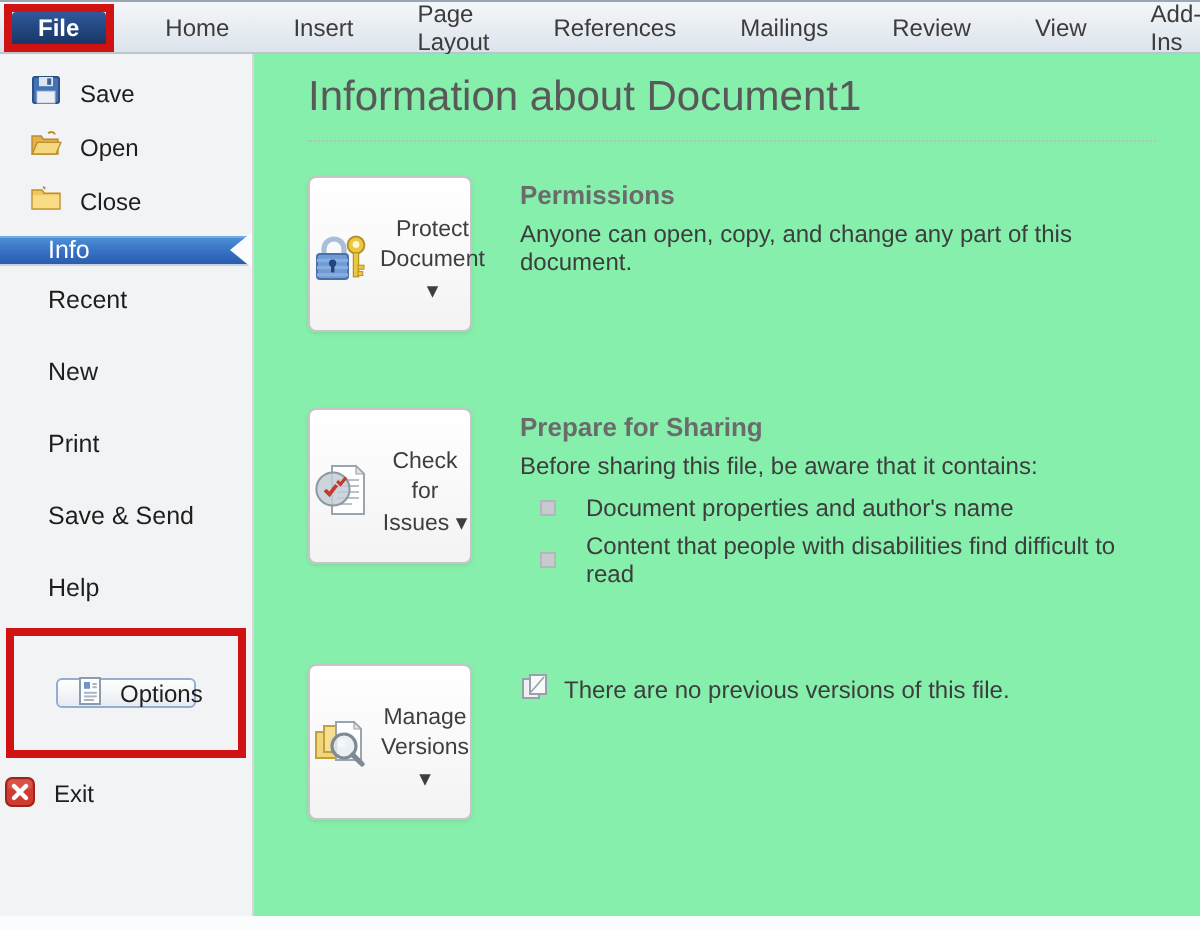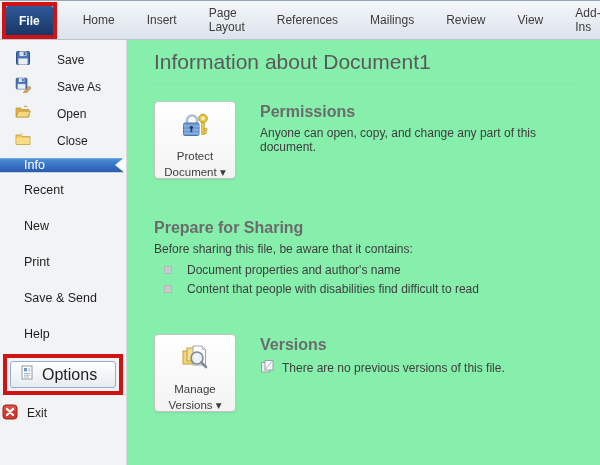--- a/index.html
+++ b/index.html
@@ -1,71 +1,71 @@
 <!DOCTYPE html>
 <html><head>
 <meta charset="utf-8">
 <style>
   * { margin:0; padding:0; box-sizing:border-box; }
   body { font-family:"Liberation Sans", sans-serif; background:#fff; }
   .screen { width:600px; height:465px; overflow:hidden; position:relative;
             background:#fbfcfd; border-top:1px solid #9aa6b4; }
 
   
-  .tabbar { height:39px; display:flex; align-items:stretch;
+  .tabbar { height:26px; display:flex; align-items:stretch;
             background:linear-gradient(#f4f7fa, #dce3eb);
             border-bottom:1px solid #bac5d2; }
   .file-annotation { border:4px solid #d01212; margin:1px 10px 0 2px;
             display:flex; align-items:stretch; }
   .tab-file { background:linear-gradient(#30589a, #183666); color:#fff;
             padding:0 13px; display:flex; align-items:center;
             font-size:12px; font-weight:bold; border-radius:2px 2px 0 0; cursor:default; }
   .tab { padding:0 16px; display:flex; align-items:center; font-size:12px;
          color:#3c3c3c; cursor:default; }
 
   
   .main { display:flex; height:431px; }
   .sidebar { width:127px; min-width:127px; background:#f2f3f5;
              border-right:1px solid #d6d7d9; padding-top:6px; }
   .cmd { display:flex; align-items:center; height:27px; padding-left:15px;
-         gap:26px; font-size:12px; color:#1e1e1e; cursor:default; }
+         gap:9px; font-size:12px; color:#1e1e1e; cursor:default; }
   .cmd svg { flex:0 0 auto; }
   .nav-info { height:14px; display:flex; align-items:center; padding-left:24px;
               font-size:12.5px; color:#fff; position:relative; margin-top:4px;
               background:linear-gradient(180deg,#4f93da 0%, #3973c6 50%, #2a5cae 100%);
               box-shadow:inset 0 1px 0 #71aae4, 0 1px 0 #c7d3e2; }
   .nav-info::after { content:""; position:absolute; right:0; top:50%;
               transform:translateY(-50%); width:0; height:0;
               border-top:9px solid transparent; border-bottom:9px solid transparent;
               border-right:11px solid #fbfcfd; }
   .nav { height:36px; display:flex; align-items:center; padding-left:24px;
          font-size:12.5px; color:#1e1e1e; cursor:default; }
   .options-annotation { border:4px solid #d01212; margin:2px 3px 0 3px; }
-  .options-btn { margin:3px; height:27px; display:flex; align-items:center;
-         gap:8px; padding:0 9px; font-size:16px; color:#1e1e1e;
+  .options-btn { margin:21px; height:15px; display:flex; align-items:center;
+         gap:8px; padding:0 9px; font-size:12px; color:#1e1e1e;
          border:1px solid #94aecf; border-radius:3px;
          background:linear-gradient(#ffffff,#e7ebf1); cursor:default; }
   .exit { margin-top:5px; height:26px; display:flex; align-items:center;
           gap:9px; padding-left:2px; font-size:12px; color:#1e1e1e; cursor:default; }
 
   
   .content { flex:1; background:#86efac; padding:10px 22px 0 27px; }
   .page-title { font-size:21px; font-weight:400; color:#595959; margin-bottom:9px; }
   .title-divider { border-bottom:1px dotted #bdbdbd; height:1px; }
   .section { display:flex; margin-top:38px; }
   .section.first { margin-top:17px; }
   .big-btn { width:82px; min-width:82px; height:78px; margin-right:24px;
              border:1px solid #c5c5c5; border-radius:4px;
              background:linear-gradient(#ffffff,#f3f3f3);
              box-shadow:0 1px 2px rgba(0,0,0,.08);
-             display:flex; flex-direction:column; align-items:center;
+             display:flex; flex-direction:row; align-items:center;
              padding-top:8px; gap:5px; cursor:default; }
   .big-btn .lbl { font-size:11.5px; color:#3e3e3e; text-align:center; line-height:1.35; }
   .sec-text { padding-top:2px; }
-  .sec-heading { font-size:16px; font-weight:bold; color:#6b6b6b; margin-bottom:5px; }
+  .sec-heading { font-size:13px; font-weight:bold; color:#6b6b6b; margin-bottom:5px; }
   .sec-desc { font-size:12px; color:#3d3d3d; }
   .bullets { margin-top:7px; }
   .bullet-row { display:flex; align-items:center; gap:15px; padding-left:10px;
                 margin-top:5px; font-size:12px; color:#3d3d3d; }
   .sq { width:8px; height:8px; background:#c7cbce; border:1px solid #b3b7ba; flex:0 0 auto; }
   .versions-row { display:flex; align-items:center; gap:7px; margin-top:2px;
                   font-size:12px; color:#3d3d3d; }
 </style>
 </head>
 <body>
@@ -111,32 +111,20 @@
       <div class="cmd">
         <span><svg width="16" height="16" viewBox="0 0 16 16">
           <rect x="1.5" y="1.5" width="13" height="13" rx="1" fill="#4472b7" stroke="#2c4f86"></rect>
           <rect x="4.5" y="1.5" width="7" height="4.6" fill="#dce4f0"></rect>
           <rect x="8.6" y="2.2" width="2" height="3.2" fill="#44618c"></rect>
           <rect x="3.5" y="8.6" width="9" height="5.9" fill="#eaeff6" stroke="#b9c6da" stroke-width="0.5"></rect>
         </svg></span>
         <span>Save</span>
       </div>
 
-      <div class="cmd">
-        <span><svg width="16" height="16" viewBox="0 0 16 16">
-          <g transform="scale(0.82)">
-            <rect x="1.5" y="1.5" width="13" height="13" rx="1" fill="#4472b7" stroke="#2c4f86"></rect>
-            <rect x="4.5" y="1.5" width="7" height="4.6" fill="#dce4f0"></rect>
-            <rect x="8.6" y="2.2" width="2" height="3.2" fill="#44618c"></rect>
-            <rect x="3.5" y="8.6" width="9" height="5.9" fill="#eaeff6" stroke="#b9c6da" stroke-width="0.5"></rect>
-          </g>
-          <path d="M8.6 15.2 L14 9.2 L16 11 L10.8 16.6 L8.2 17z" fill="#d9a05a" stroke="#a8743a" stroke-width="0.6"></path>
-        </svg></span>
-        <span>Save As</span>
-      </div>
 
       <div class="cmd">
         <span><svg width="16" height="16" viewBox="0 0 16 16">
           <path d="M1 4 h4.6 l1.1 1.6 H14 V13 H1z" fill="#e3b04b" stroke="#b98c2e" stroke-width="0.7"></path>
           <path d="M1.2 13 L3.6 7.2 H15.4 L13 13 Z" fill="#f6d97e" stroke="#bb8f2e" stroke-width="0.7"></path>
           <path d="M9 2.6 q2.4-1.4 3.6 0.6" fill="none" stroke="#b98c2e" stroke-width="0.9"></path>
         </svg></span>
         <span>Open</span>
       </div>
 
@@ -219,20 +207,38 @@
             <span>Document ▾</span>
           </span>
         </div>
         <div class="sec-text">
           <div class="sec-heading">Permissions</div>
           <div class="sec-desc">Anyone can open, copy, and change any part of this document.</div>
         </div>
       </div>
 
       <div class="section">
+        <div class="big-btn">
+          <span><svg width="30" height="30" viewBox="0 0 30 30">
+            <path d="M11 3 h12 l4 4 v20 H11 z" fill="#ffffff" stroke="#9aa5ae"></path>
+            <path d="M23 3 l4 4 h-4 z" fill="#dfe4e8" stroke="#9aa5ae" stroke-width="0.6"></path>
+            <line x1="13.5" y1="10" x2="24.5" y2="10" stroke="#b9c1c8"></line>
+            <line x1="13.5" y1="13" x2="24.5" y2="13" stroke="#b9c1c8"></line>
+            <line x1="13.5" y1="16" x2="24.5" y2="16" stroke="#b9c1c8"></line>
+            <line x1="13.5" y1="19" x2="24.5" y2="19" stroke="#b9c1c8"></line>
+            <line x1="13.5" y1="22" x2="21" y2="22" stroke="#b9c1c8"></line>
+            <circle cx="11.5" cy="14.5" r="8.3" fill="#c3cdd6" fill-opacity="0.82" stroke="#8b97a1"></circle>
+            <path d="M7.5 15 l2.2 2.2 3.6-4.6" fill="none" stroke="#c23b2e" stroke-width="1.9"></path>
+            <path d="M13.6 10.6 l1.6 1.6 2.8-3.4" fill="none" stroke="#c23b2e" stroke-width="1.6"></path>
+          </svg></span>
+          <span class="lbl">
+            <span>Check for</span><br>
+            <span>Issues ▾</span>
+          </span>
+        </div>
         <div class="sec-text">
           <div class="sec-heading">Prepare for Sharing</div>
           <div class="sec-desc">Before sharing this file, be aware that it contains:</div>
           <div class="bullets">
             <div class="bullet-row">
               <span class="sq"></span>
               <span>Document properties and author's name</span>
             </div>
             <div class="bullet-row">
               <span class="sq"></span>
@@ -252,21 +258,20 @@
             <circle cx="17" cy="15" r="6" fill="#e6ecf2" fill-opacity="0.8" stroke="#7e8b96" stroke-width="1.6"></circle>
             <circle cx="15.8" cy="13.8" r="2" fill="#f5f8fb"></circle>
             <line x1="21.4" y1="19.4" x2="26" y2="24" stroke="#7e8b96" stroke-width="2.6" stroke-linecap="round"></line>
           </svg></span>
           <span class="lbl">
             <span>Manage</span><br>
             <span>Versions ▾</span>
           </span>
         </div>
         <div class="sec-text">
-          <div class="sec-heading">Versions</div>
           <div class="versions-row">
             <span><svg width="15" height="15" viewBox="0 0 15 15">
               <rect x="1.5" y="3.5" width="8" height="9.5" fill="#eef1f4" stroke="#98a1aa"></rect>
               <rect x="5" y="1.5" width="8" height="9.5" fill="#f7f9fa" stroke="#98a1aa"></rect>
               <line x1="5.5" y1="10" x2="12" y2="2.5" stroke="#98a1aa" stroke-width="0.8"></line>
             </svg></span>
             <span>There are no previous versions of this file.</span>
           </div>
         </div>
       </div>

